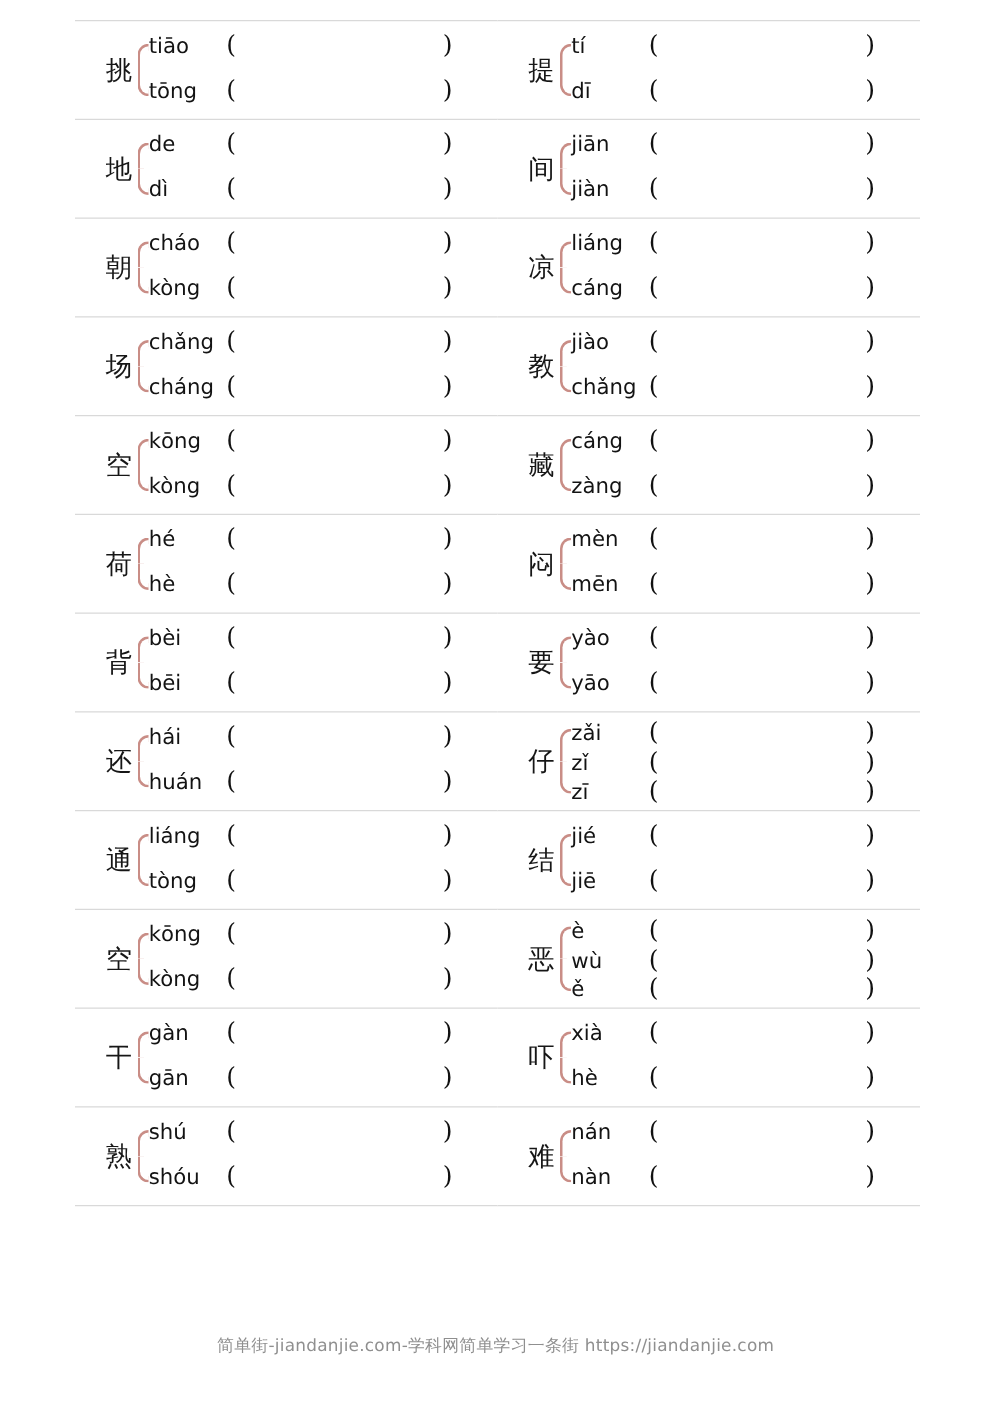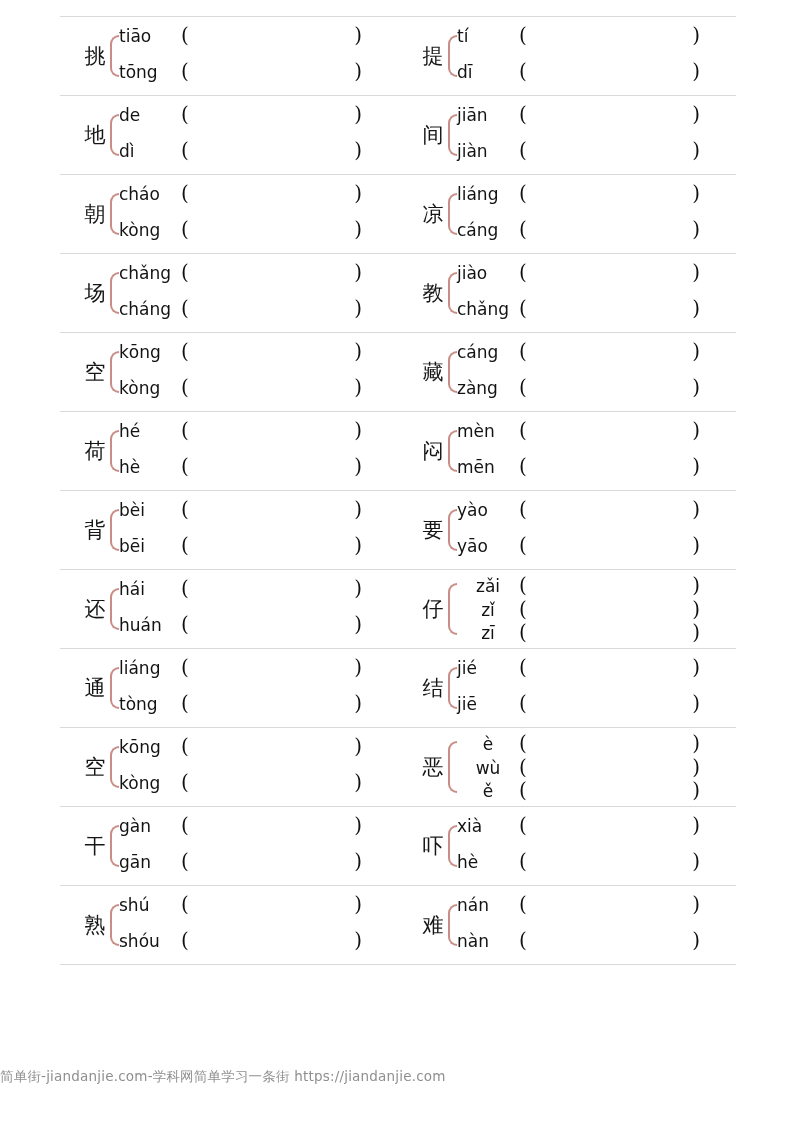--- a/index.html
+++ b/index.html
@@ -105,21 +105,20 @@
     flex: 1 1 auto;
     display: flex;
     flex-direction: column;
     justify-content: space-between;
     height: 78px;
     padding: 7px 0 7px 0;
     box-sizing: border-box;
   }
   .rows.three {
     padding: 4px 0 4px 0;
-    text-align: center;
   }
 
   .prow {
     display: flex;
     flex-direction: row;
     align-items: baseline;
     height: 28px;
   }
   .rows.three .prow { height: 23px; }
 
@@ -155,20 +154,21 @@
     font-family: "DejaVu Sans", "Liberation Sans", sans-serif;
     font-size: 16px;
     color: #111;
   }
 
   .footer {
     position: absolute;
     left: 0;
     top: 1068px;
     width: 793px;
+    text-align: center;
     font-family: "DejaVu Sans", "Liberation Sans", sans-serif;
     font-size: 13.5px;
     color: #8f8f8f;
     letter-spacing: 0.2px;
   }
 </style>
 </head>
 <body>
 
 <div class="page">

